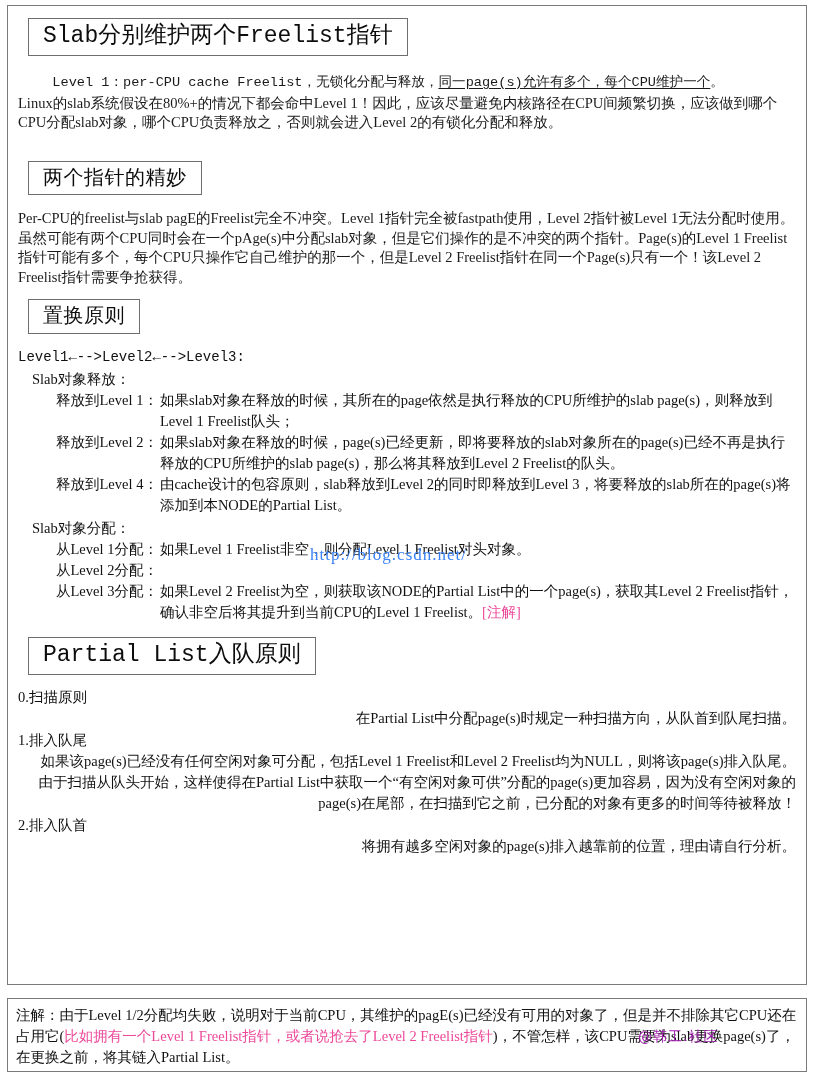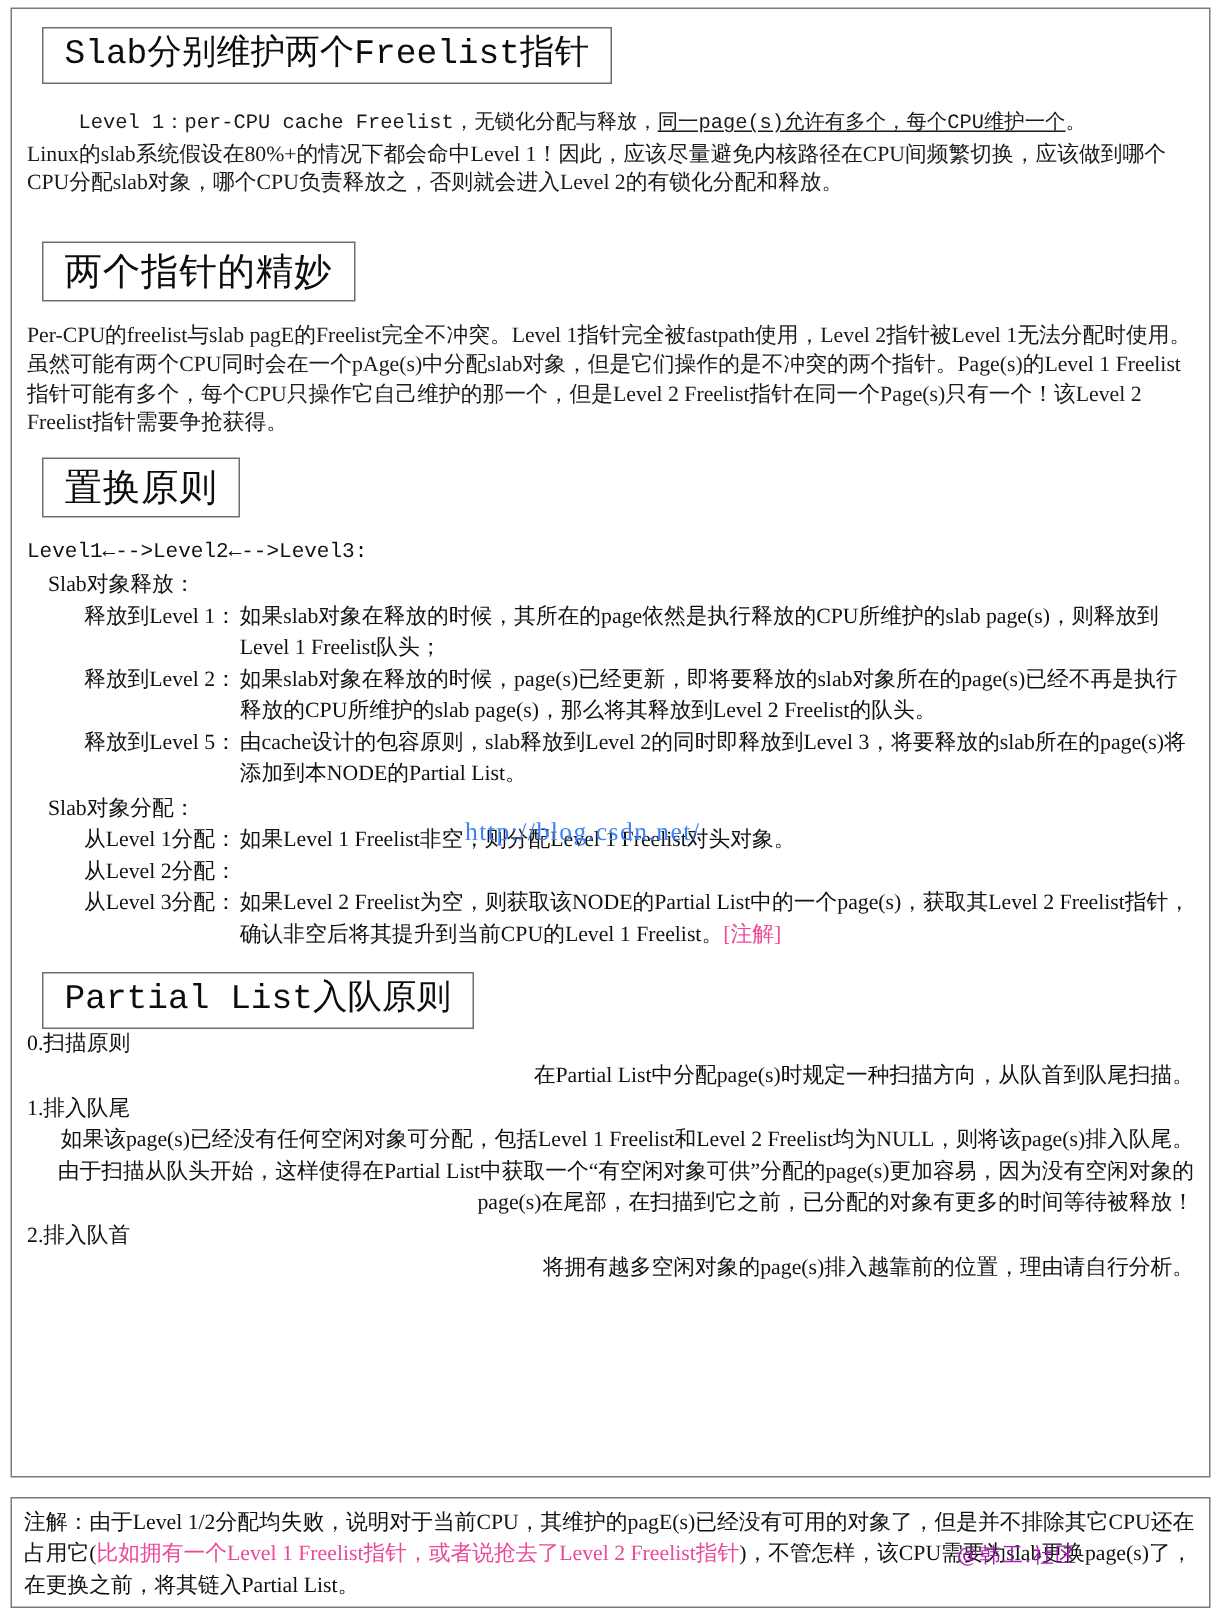--- a/index.html
+++ b/index.html
@@ -46,21 +46,21 @@
     border: 1px solid #7a7a7a;
     background: #ffffff;
     padding: 6px 8px 0 8px;
   }
 
   
   .heading {
     display: inline-block;
     border: 1px solid #6e6e6e;
     padding: 5px 14px 6px 14px;
-    font-size: 25px;
+    font-size: 20px;
     line-height: 1.08;
     letter-spacing: 0.5px;
     color: #0d0d0d;
     background: #ffffff;
     white-space: nowrap;
   }
   .heading.mono {
     font-family: "Liberation Mono", "DejaVu Sans Mono", monospace;
     font-size: 23px;
     letter-spacing: 0px;
@@ -120,21 +120,21 @@
     flex: 0 0 auto;
     white-space: nowrap;
     padding-right: 2px;
   }
   .rule-body {
     flex: 1 1 auto;
     white-space: pre-wrap;
   }
 
   
-  .numlist { }
+  .numlist { margin-top: 12px; }
   .num-item { margin-bottom: 1px; }
   .num-head {
     font-size: 14.5px;
     line-height: 21px;
   }
   .num-body {
     font-size: 14.5px;
     line-height: 21px;
     padding-left: 16px;
     white-space: pre-wrap;
@@ -211,21 +211,21 @@
 
       <div class="rule">
         <span class="rule-label">释放到Level 1：</span>
         <span class="rule-body">如果slab对象在释放的时候，其所在的page依然是执行释放的CPU所维护的slab page(s)，则释放到Level 1 Freelist队头；</span>
       </div>
       <div class="rule">
         <span class="rule-label">释放到Level 2：</span>
         <span class="rule-body">如果slab对象在释放的时候，page(s)已经更新，即将要释放的slab对象所在的page(s)已经不再是执行释放的CPU所维护的slab page(s)，那么将其释放到Level 2 Freelist的队头。</span>
       </div>
       <div class="rule">
-        <span class="rule-label">释放到Level 5：</span>
+        <span class="rule-label">释放到Level 4：</span>
         <span class="rule-body">由cache设计的包容原则，slab释放到Level 2的同时即释放到Level 3，将要释放的slab所在的page(s)将添加到本NODE的Partial List。</span>
       </div>
 
       <div class="grp-title" style="margin-top:2px;">Slab对象分配：</div>
 
       <div class="rule">
         <span class="rule-label">从Level 1分配：</span>
         <span class="rule-body">如果Level 1 Freelist非空，则分配Level 1 Freelist对头对象。</span>
       </div>
       <div class="rule">

